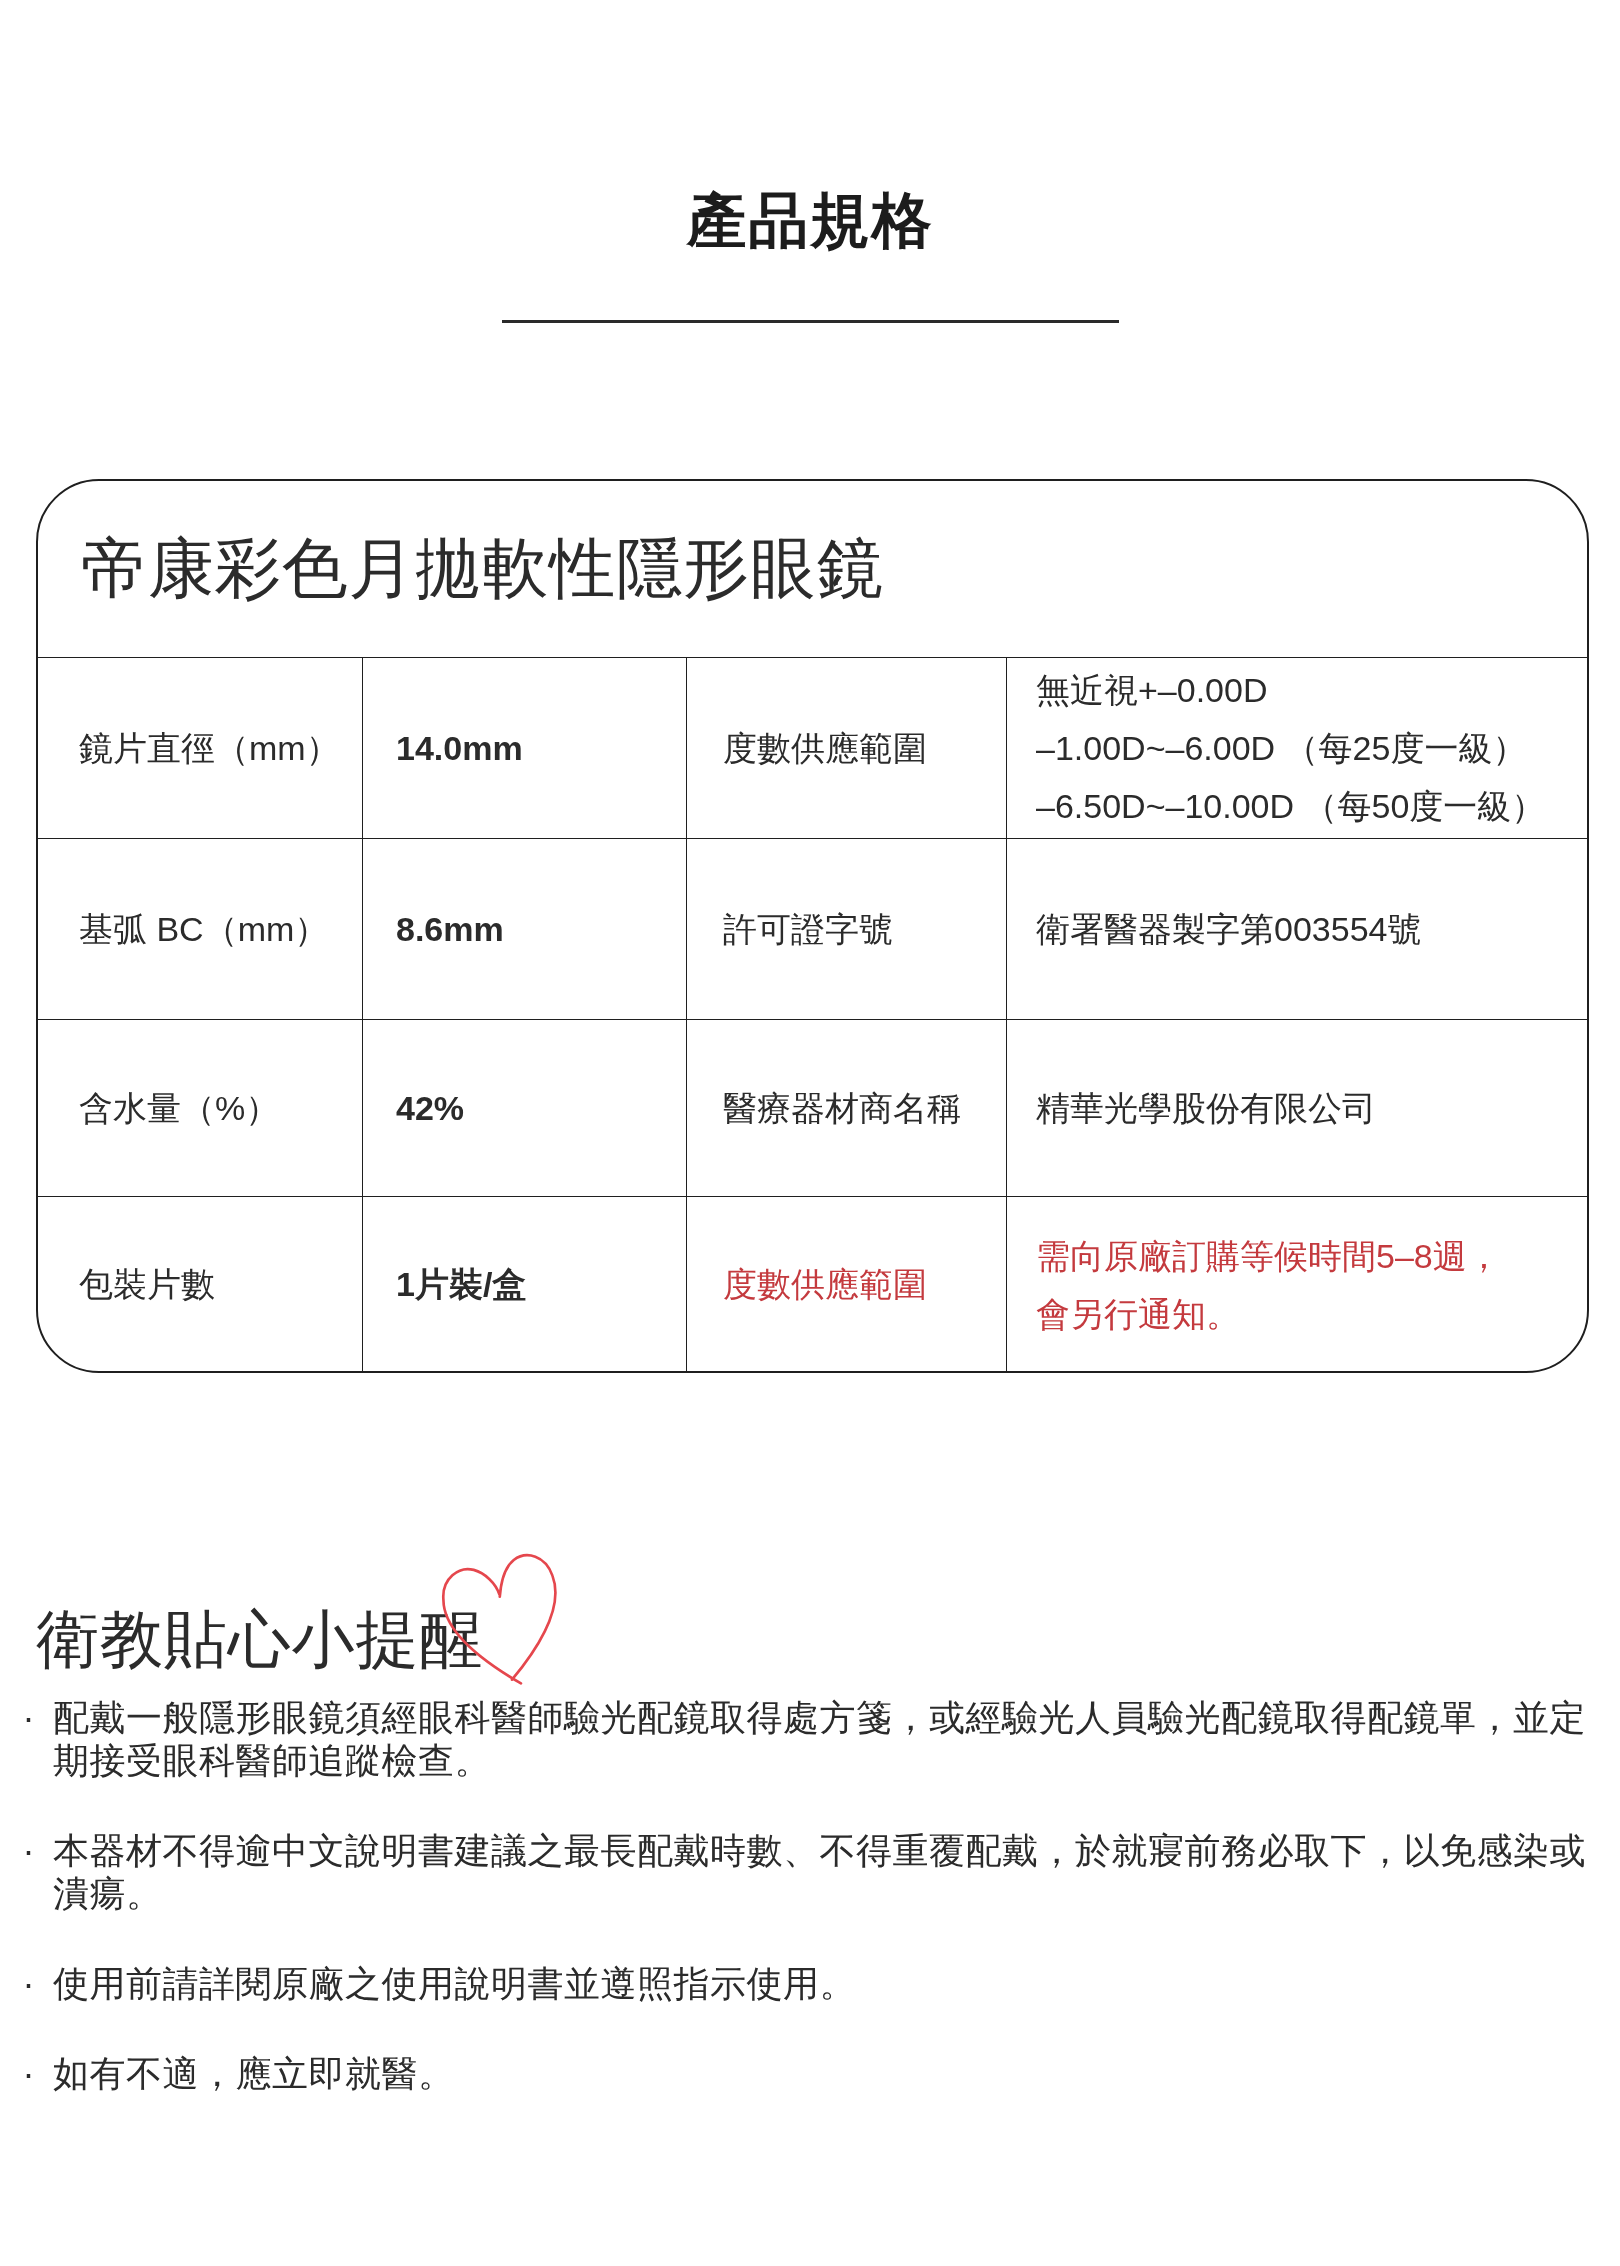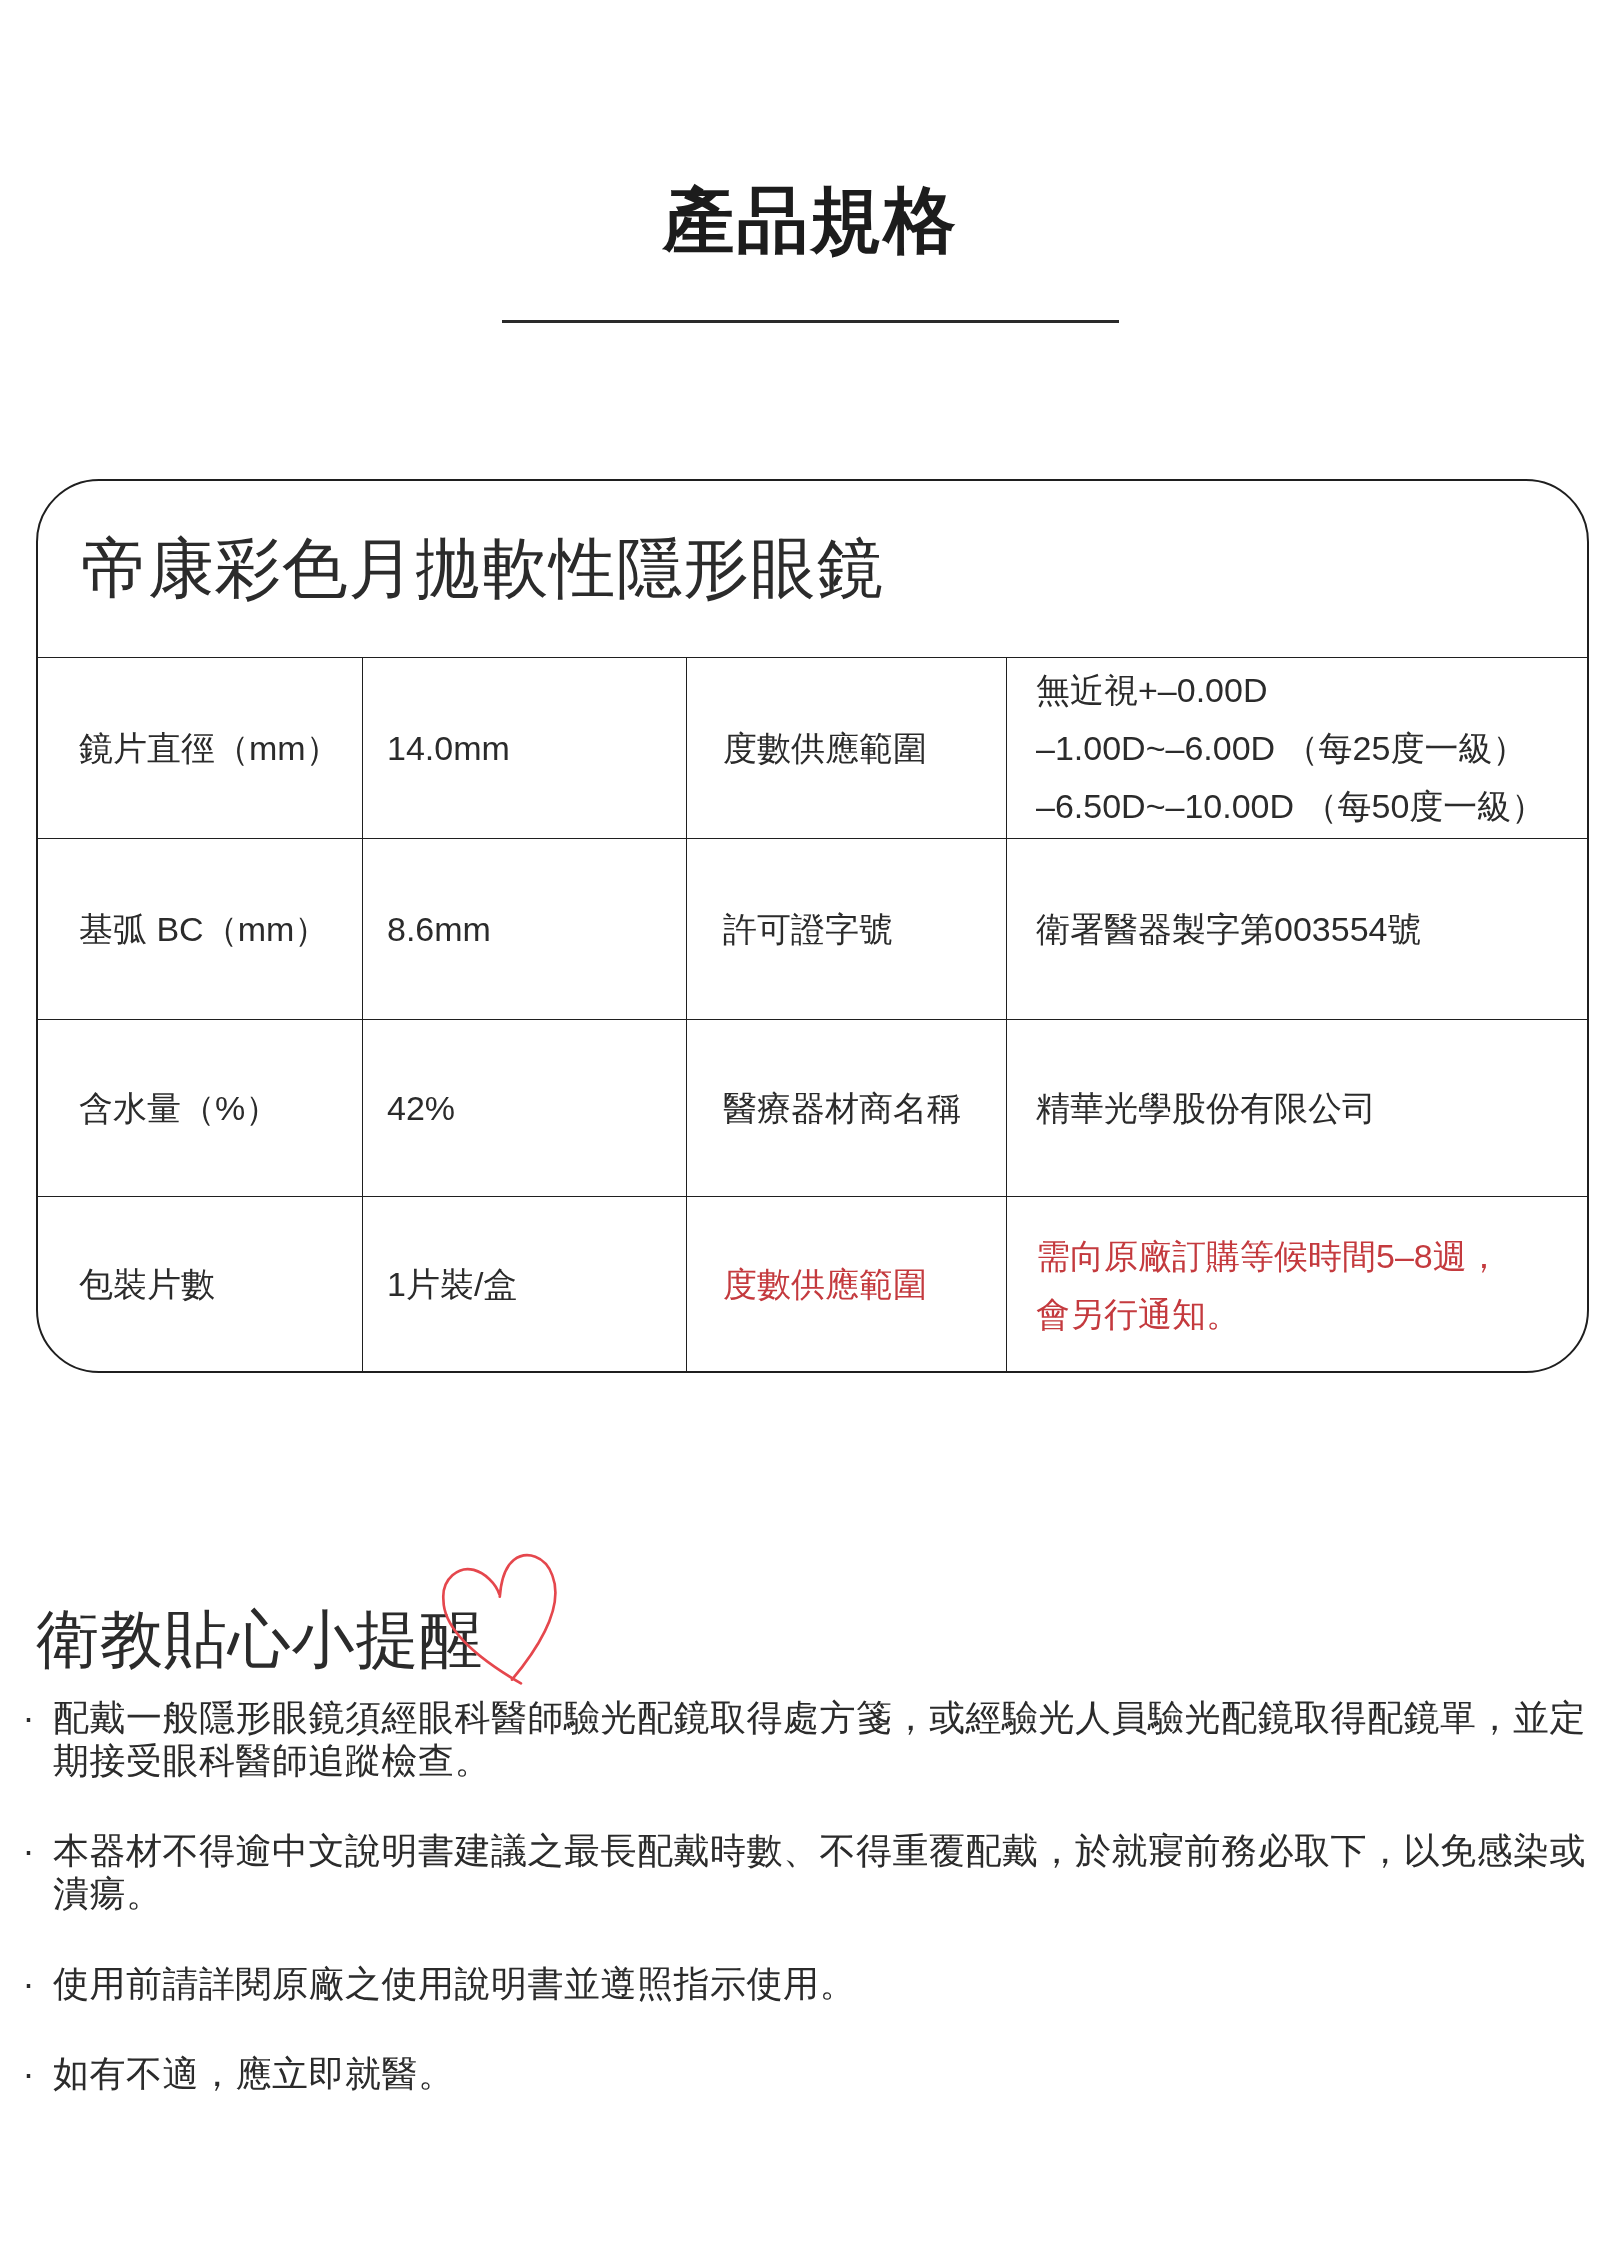--- a/index.html
+++ b/index.html
@@ -10,21 +10,21 @@
   }
   html,body{margin:0;padding:0;background:#ffffff;}
   body{
     width:1620px;height:2266px;position:relative;overflow:hidden;
     font-family:"Liberation Sans","DejaVu Sans",sans-serif;
     color:var(--text);
   }
   .page-title{
     position:absolute;top:171px;left:0;width:1620px;
     margin:0;text-align:center;
-    font-size:72px;line-height:99px;font-weight:700;
+    font-size:60px;line-height:99px;font-weight:700;
     letter-spacing:1.8px;color:#1c1c1c;
   }
   .title-underline{
     position:absolute;top:320px;left:502px;width:617px;height:2.7px;
     background:#2a2a2a;
   }
   .spec-table{
     position:absolute;left:36px;top:479px;width:1553px;height:894px;
     box-sizing:border-box;border:2.7px solid var(--border);border-radius:63px;
     overflow:hidden;background:#fff;
@@ -38,21 +38,21 @@
     grid-template-columns:324px 324px 320px 1fr;
     grid-template-rows:181px 181px 177px 176px;
   }
   .cell{
     box-sizing:border-box;border-top:1.8px solid var(--border);
     display:flex;align-items:center;
     font-size:34px;line-height:45px;color:var(--text);
   }
   .cell.cb{border-left:1.8px solid var(--border);}
   .cell.c1{padding-left:41px;padding-right:18px;}
-  .cell.c2{padding-left:24px;padding-right:18px;}
+  .cell.c2{padding-left:33px;padding-right:18px;font-weight:bold;}
   .cell.c3{padding-left:36px;padding-right:18px;}
   .cell.c4{padding-left:29px;padding-right:25px;}
   .multiline{white-space:pre-line;line-height:58px;}
   .red{color:var(--accent-red);}
   .reminder-heading{
     position:absolute;left:36px;top:1608px;margin:0;
     font-size:63px;line-height:63px;font-weight:400;color:#2b2b2b;
     letter-spacing:0.9px;
   }
   .heart{

